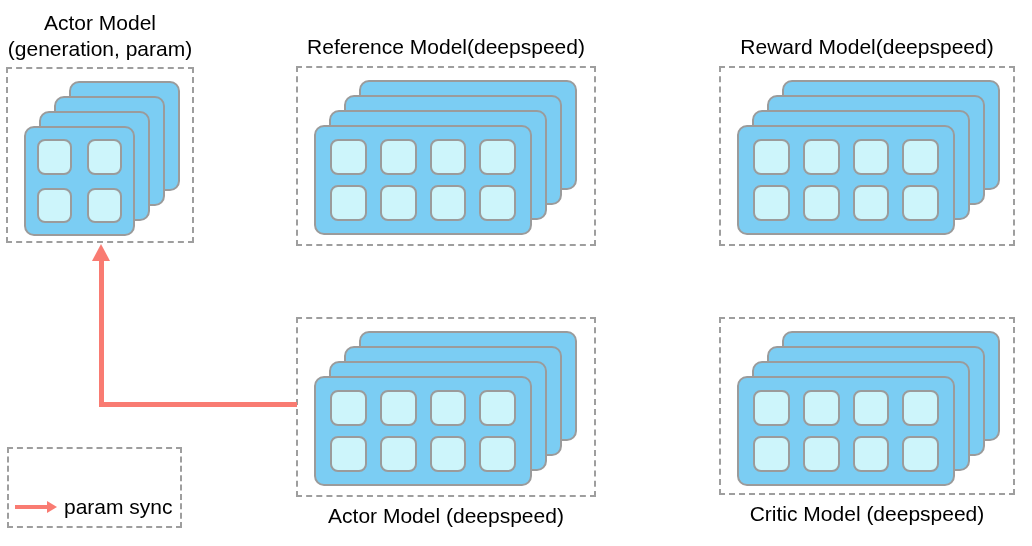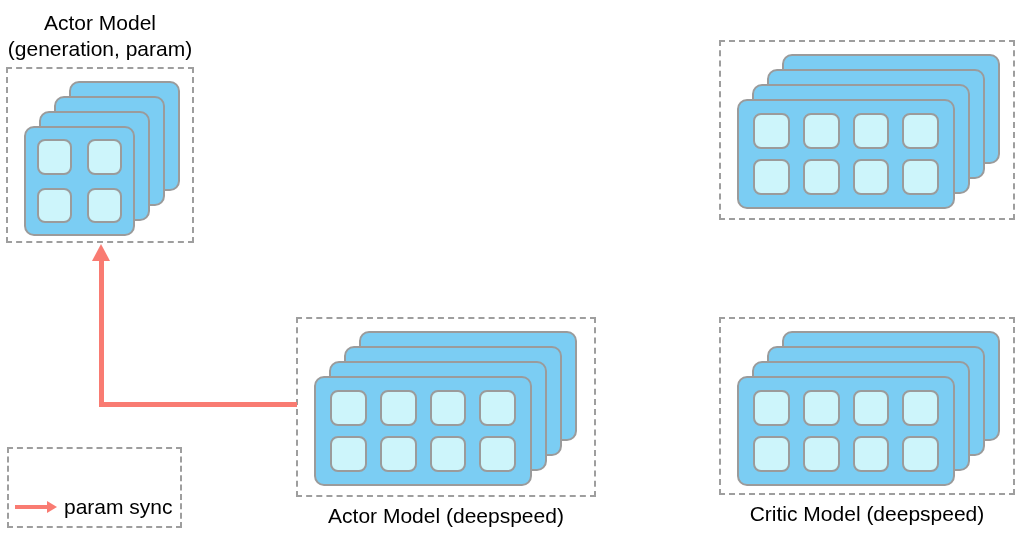--- a/index.html
+++ b/index.html
@@ -161,22 +161,43 @@
           <div class="card front" style="grid-template-columns: repeat(2, 1fr);">
             <div class="cell"></div>
             <div class="cell"></div>
             <div class="cell"></div>
             <div class="cell"></div>
           </div>
         </div>
     </div>
   </section>
 
+  <section class="model m-reference">
+    <div class="title">Reference Model(deepspeed)</div>
+    <div class="dashed-box">
+      <div class="stack">
+          <div class="card"></div>
+          <div class="card"></div>
+          <div class="card"></div>
+          <div class="card front" style="grid-template-columns: repeat(4, 1fr);">
+            <div class="cell"></div>
+            <div class="cell"></div>
+            <div class="cell"></div>
+            <div class="cell"></div>
+            <div class="cell"></div>
+            <div class="cell"></div>
+            <div class="cell"></div>
+            <div class="cell"></div>
+          </div>
+        </div>
+    </div>
+  </section>
 
   <section class="model m-reward">
+    <div class="title">Reward Model(deepspeed)</div>
     <div class="dashed-box">
       <div class="stack">
           <div class="card"></div>
           <div class="card"></div>
           <div class="card"></div>
           <div class="card front" style="grid-template-columns: repeat(4, 1fr);">
             <div class="cell"></div>
             <div class="cell"></div>
             <div class="cell"></div>
             <div class="cell"></div>

